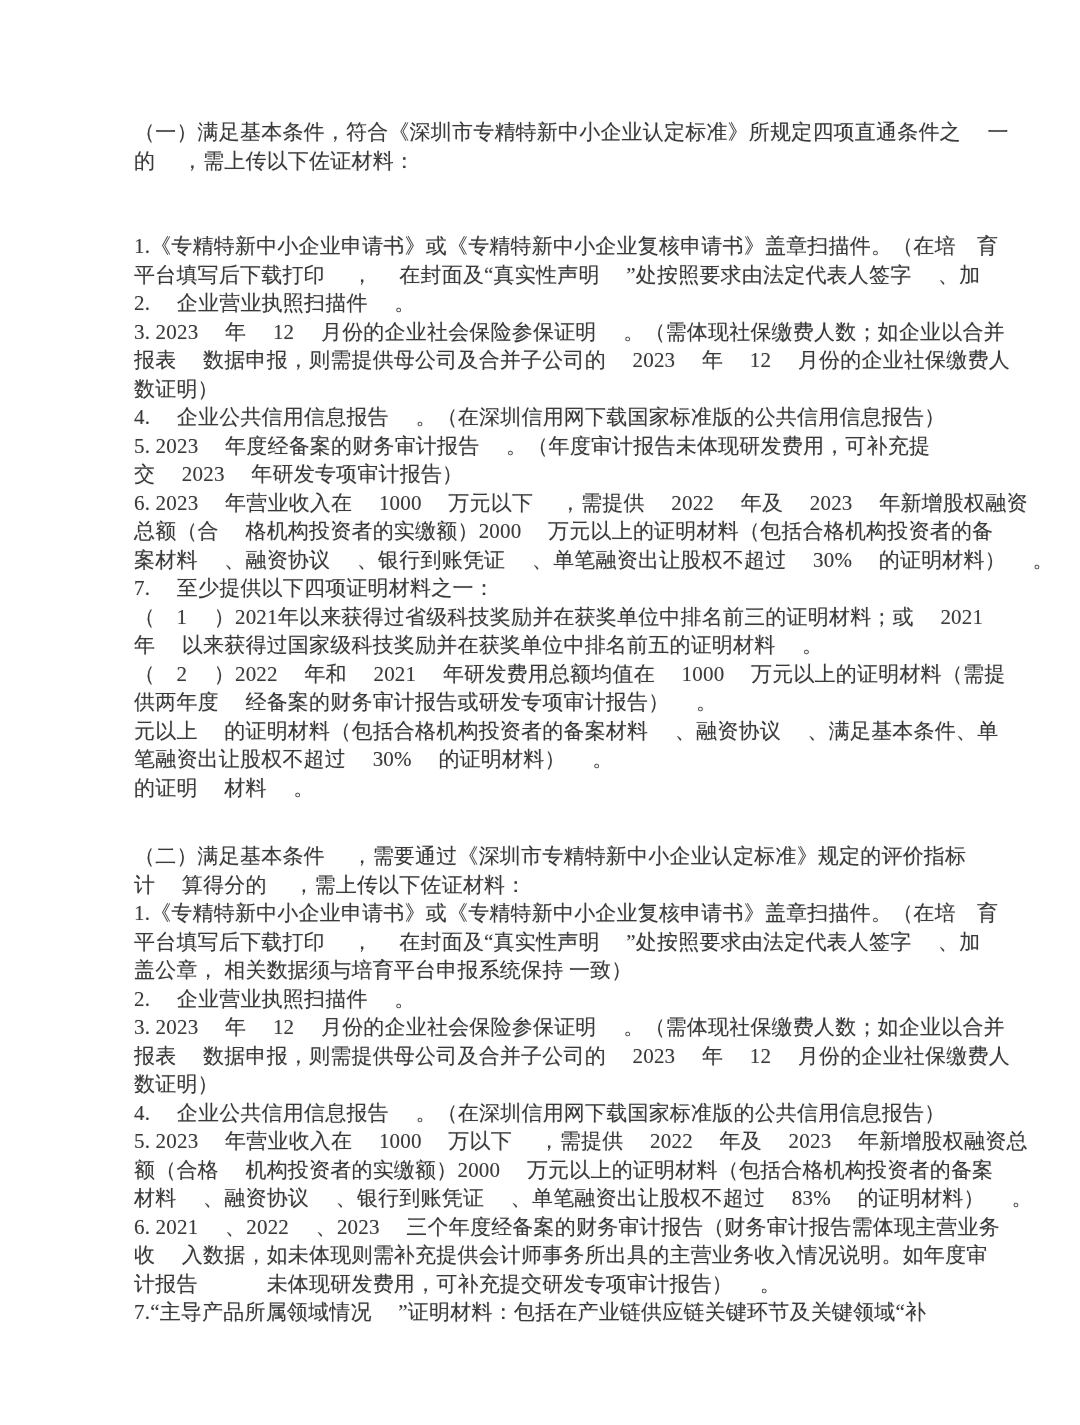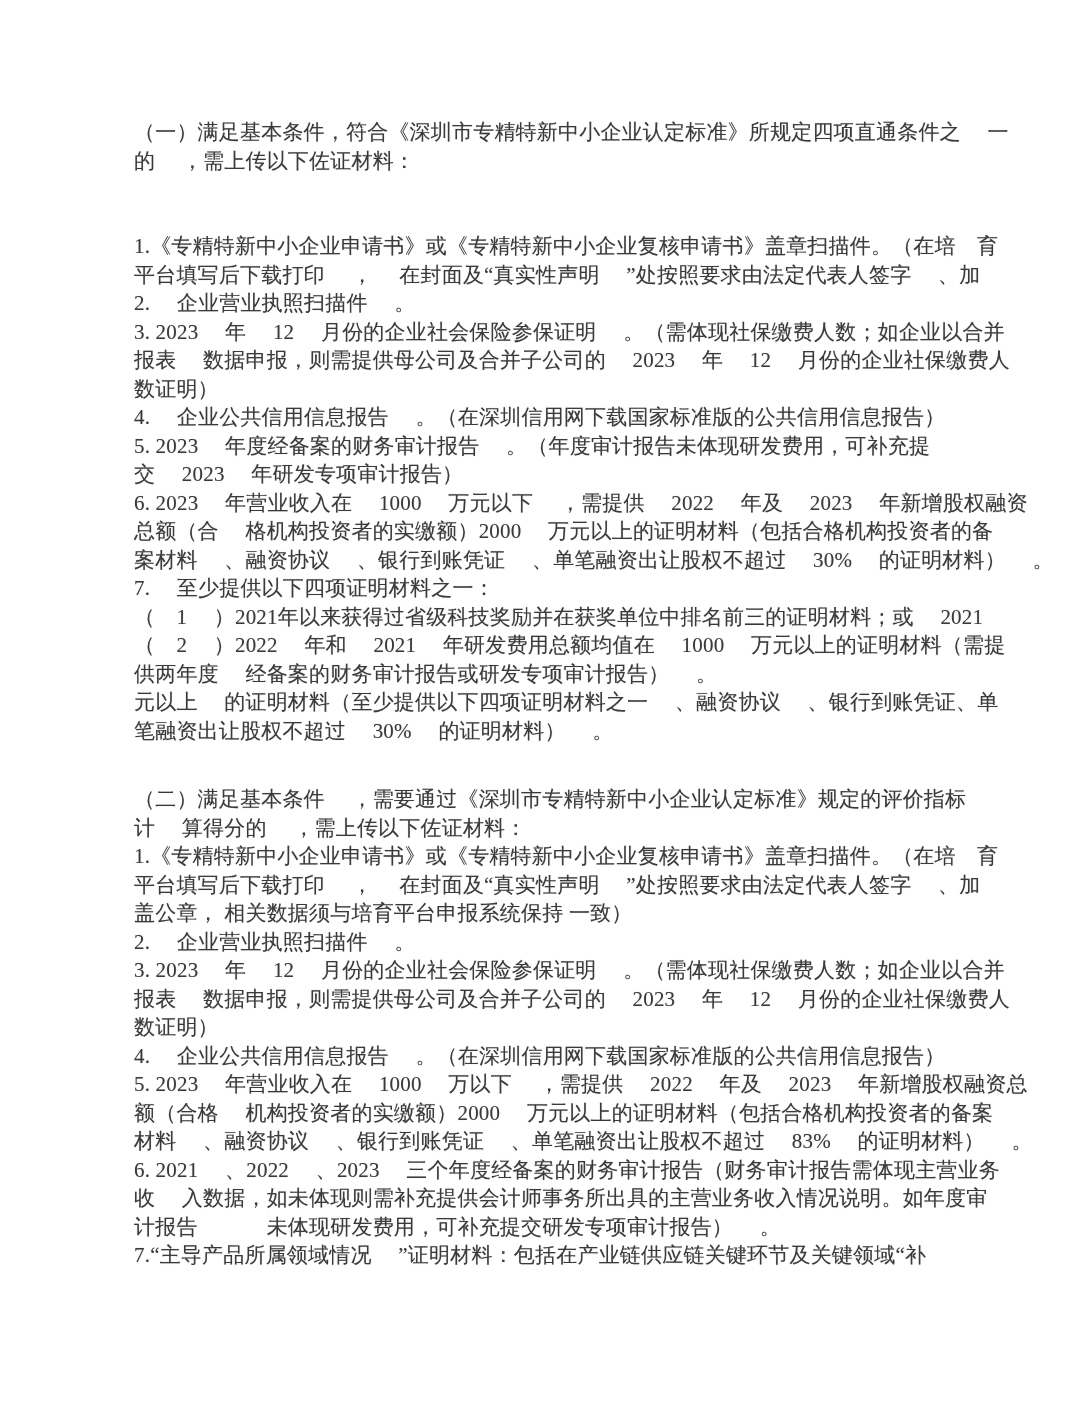--- a/index.html
+++ b/index.html
@@ -56,24 +56,26 @@
         <div class="line">报表　 数据申报，则需提供母公司及合并子公司的　 2023　 年　 12　 月份的企业社保缴费人</div>
         <div class="line">数证明）</div>
         <div class="line">4.　 企业公共信用信息报告　 。（在深圳信用网下载国家标准版的公共信用信息报告）</div>
         <div class="line">5. 2023　 年度经备案的财务审计报告　 。（年度审计报告未体现研发费用，可补充提</div>
         <div class="line">交　 2023　 年研发专项审计报告）</div>
         <div class="line">6. 2023　 年营业收入在　 1000　 万元以下　 ，需提供　 2022　 年及　 2023　 年新增股权融资</div>
         <div class="line">总额（合　 格机构投资者的实缴额）2000　 万元以上的证明材料（包括合格机构投资者的备</div>
         <div class="line">案材料　 、融资协议　 、银行到账凭证　 、单笔融资出让股权不超过　 30%　 的证明材料）　 。</div>
         <div class="line">7.　 至少提供以下四项证明材料之一：</div>
         <div class="line">（　1　 ）2021年以来获得过省级科技奖励并在获奖单位中排名前三的证明材料；或　 2021</div>
+        <div class="line">年　 以来获得过国家级科技奖励并在获奖单位中排名前五的证明材料　 。</div>
         <div class="line">（　2　 ）2022　 年和　 2021　 年研发费用总额均值在　 1000　 万元以上的证明材料（需提</div>
         <div class="line">供两年度　 经备案的财务审计报告或研发专项审计报告）　 。</div>
-        <div class="line">元以上　 的证明材料（至少提供以下四项证明材料之一　 、融资协议　 、银行到账凭证、单</div>
+        <div class="line">元以上　 的证明材料（包括合格机构投资者的备案材料　 、融资协议　 、满足基本条件、单</div>
         <div class="line">笔融资出让股权不超过　 30%　 的证明材料）　 。</div>
+        <div class="line">的证明　 材料　 。</div>
       </div>
   </section>
 
   <section>
     <div class="para">
         <div class="line">（二）满足基本条件　 ，需要通过《深圳市专精特新中小企业认定标准》规定的评价指标</div>
         <div class="line">计　 算得分的　 ，需上传以下佐证材料：</div>
       </div>
 
     <div class="para">

